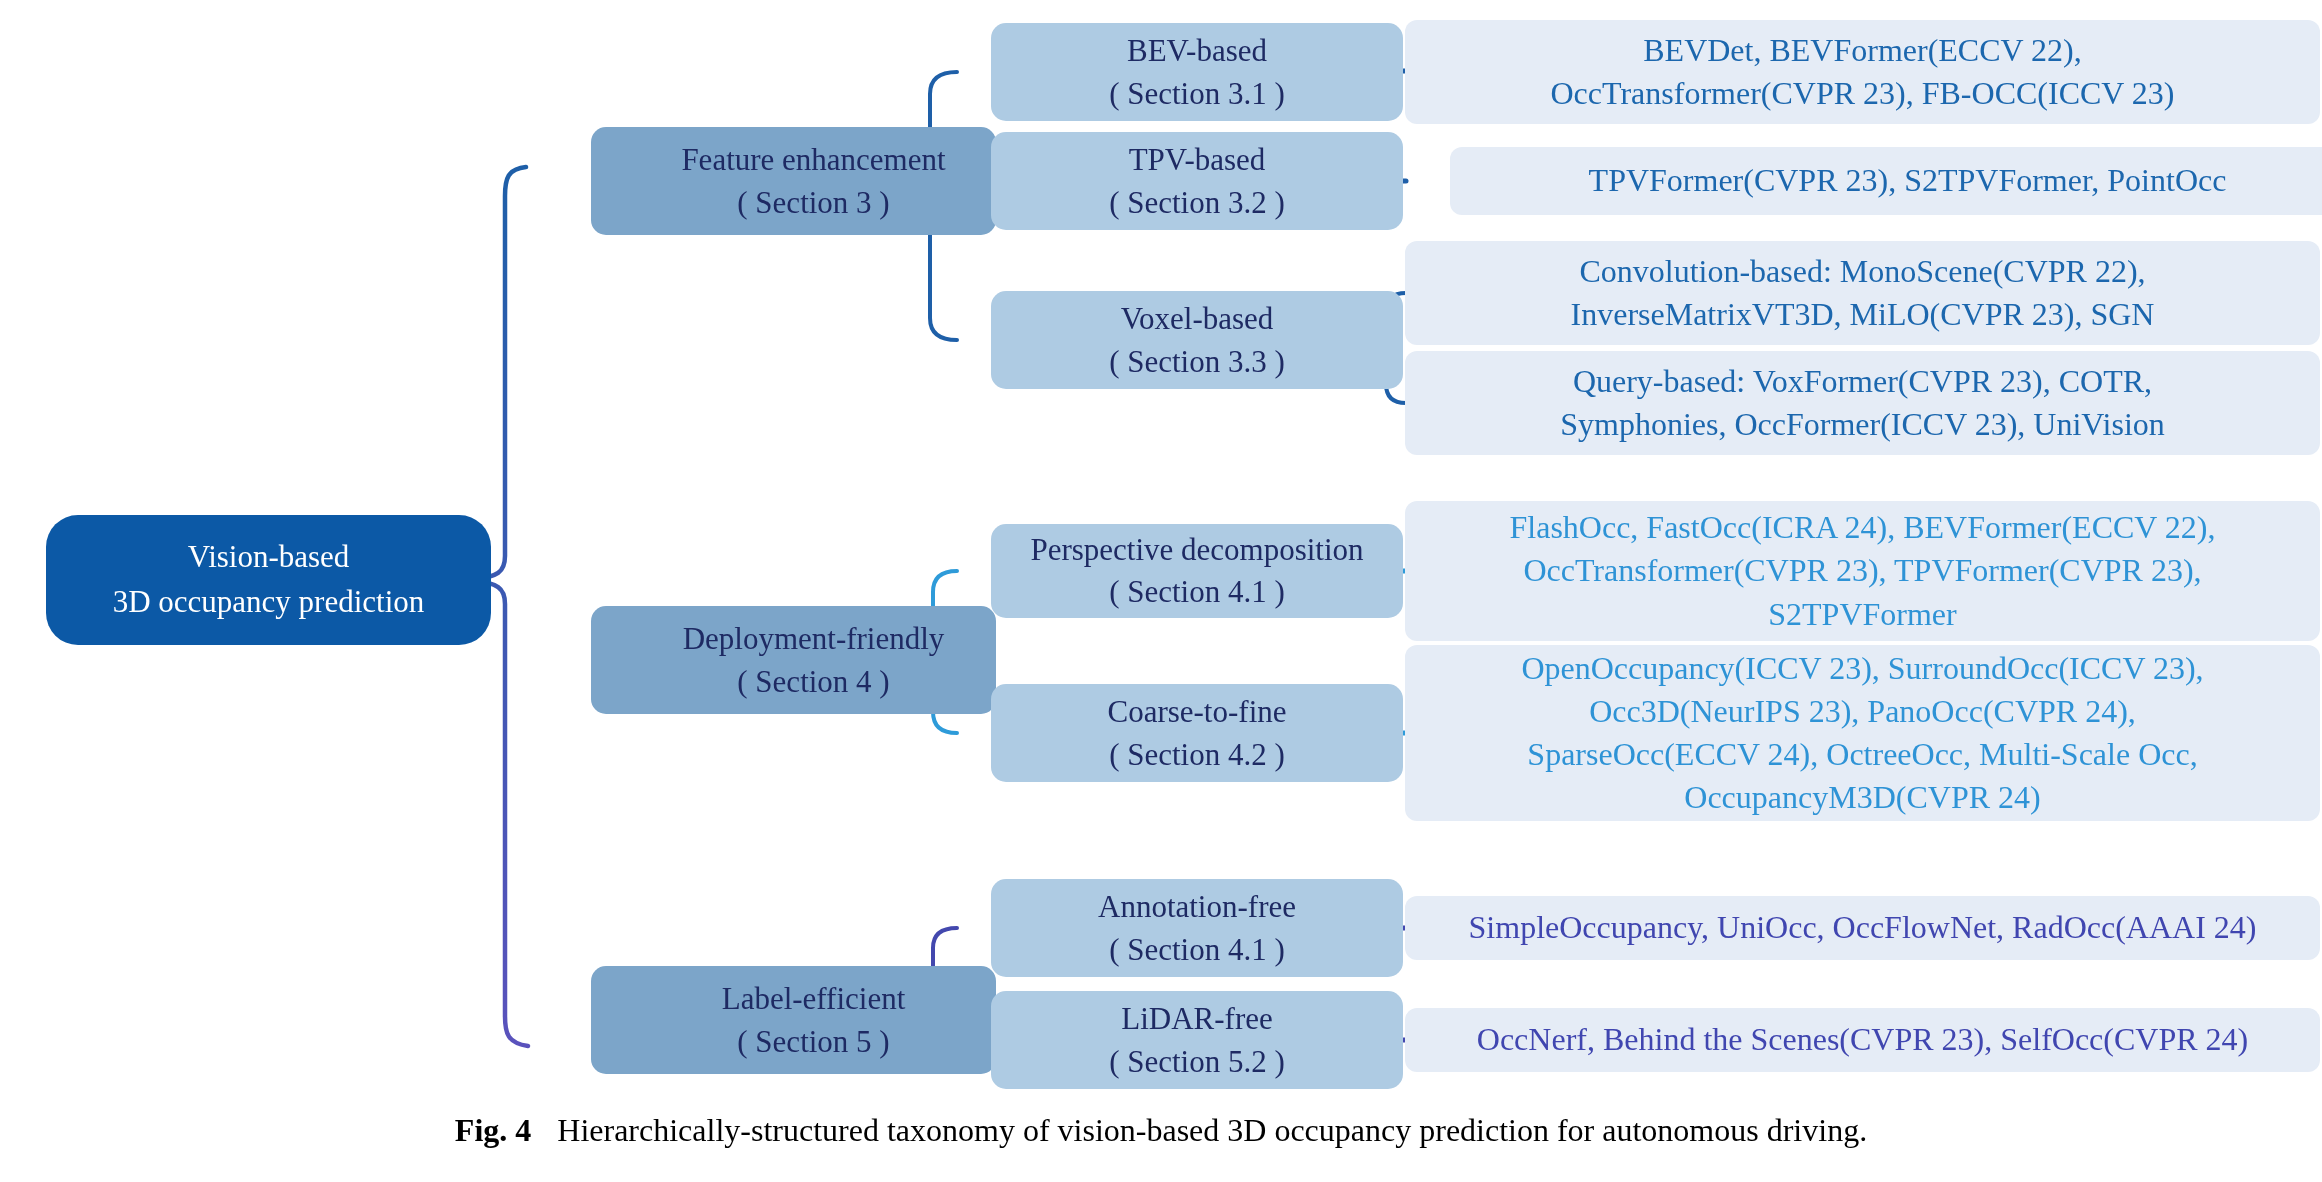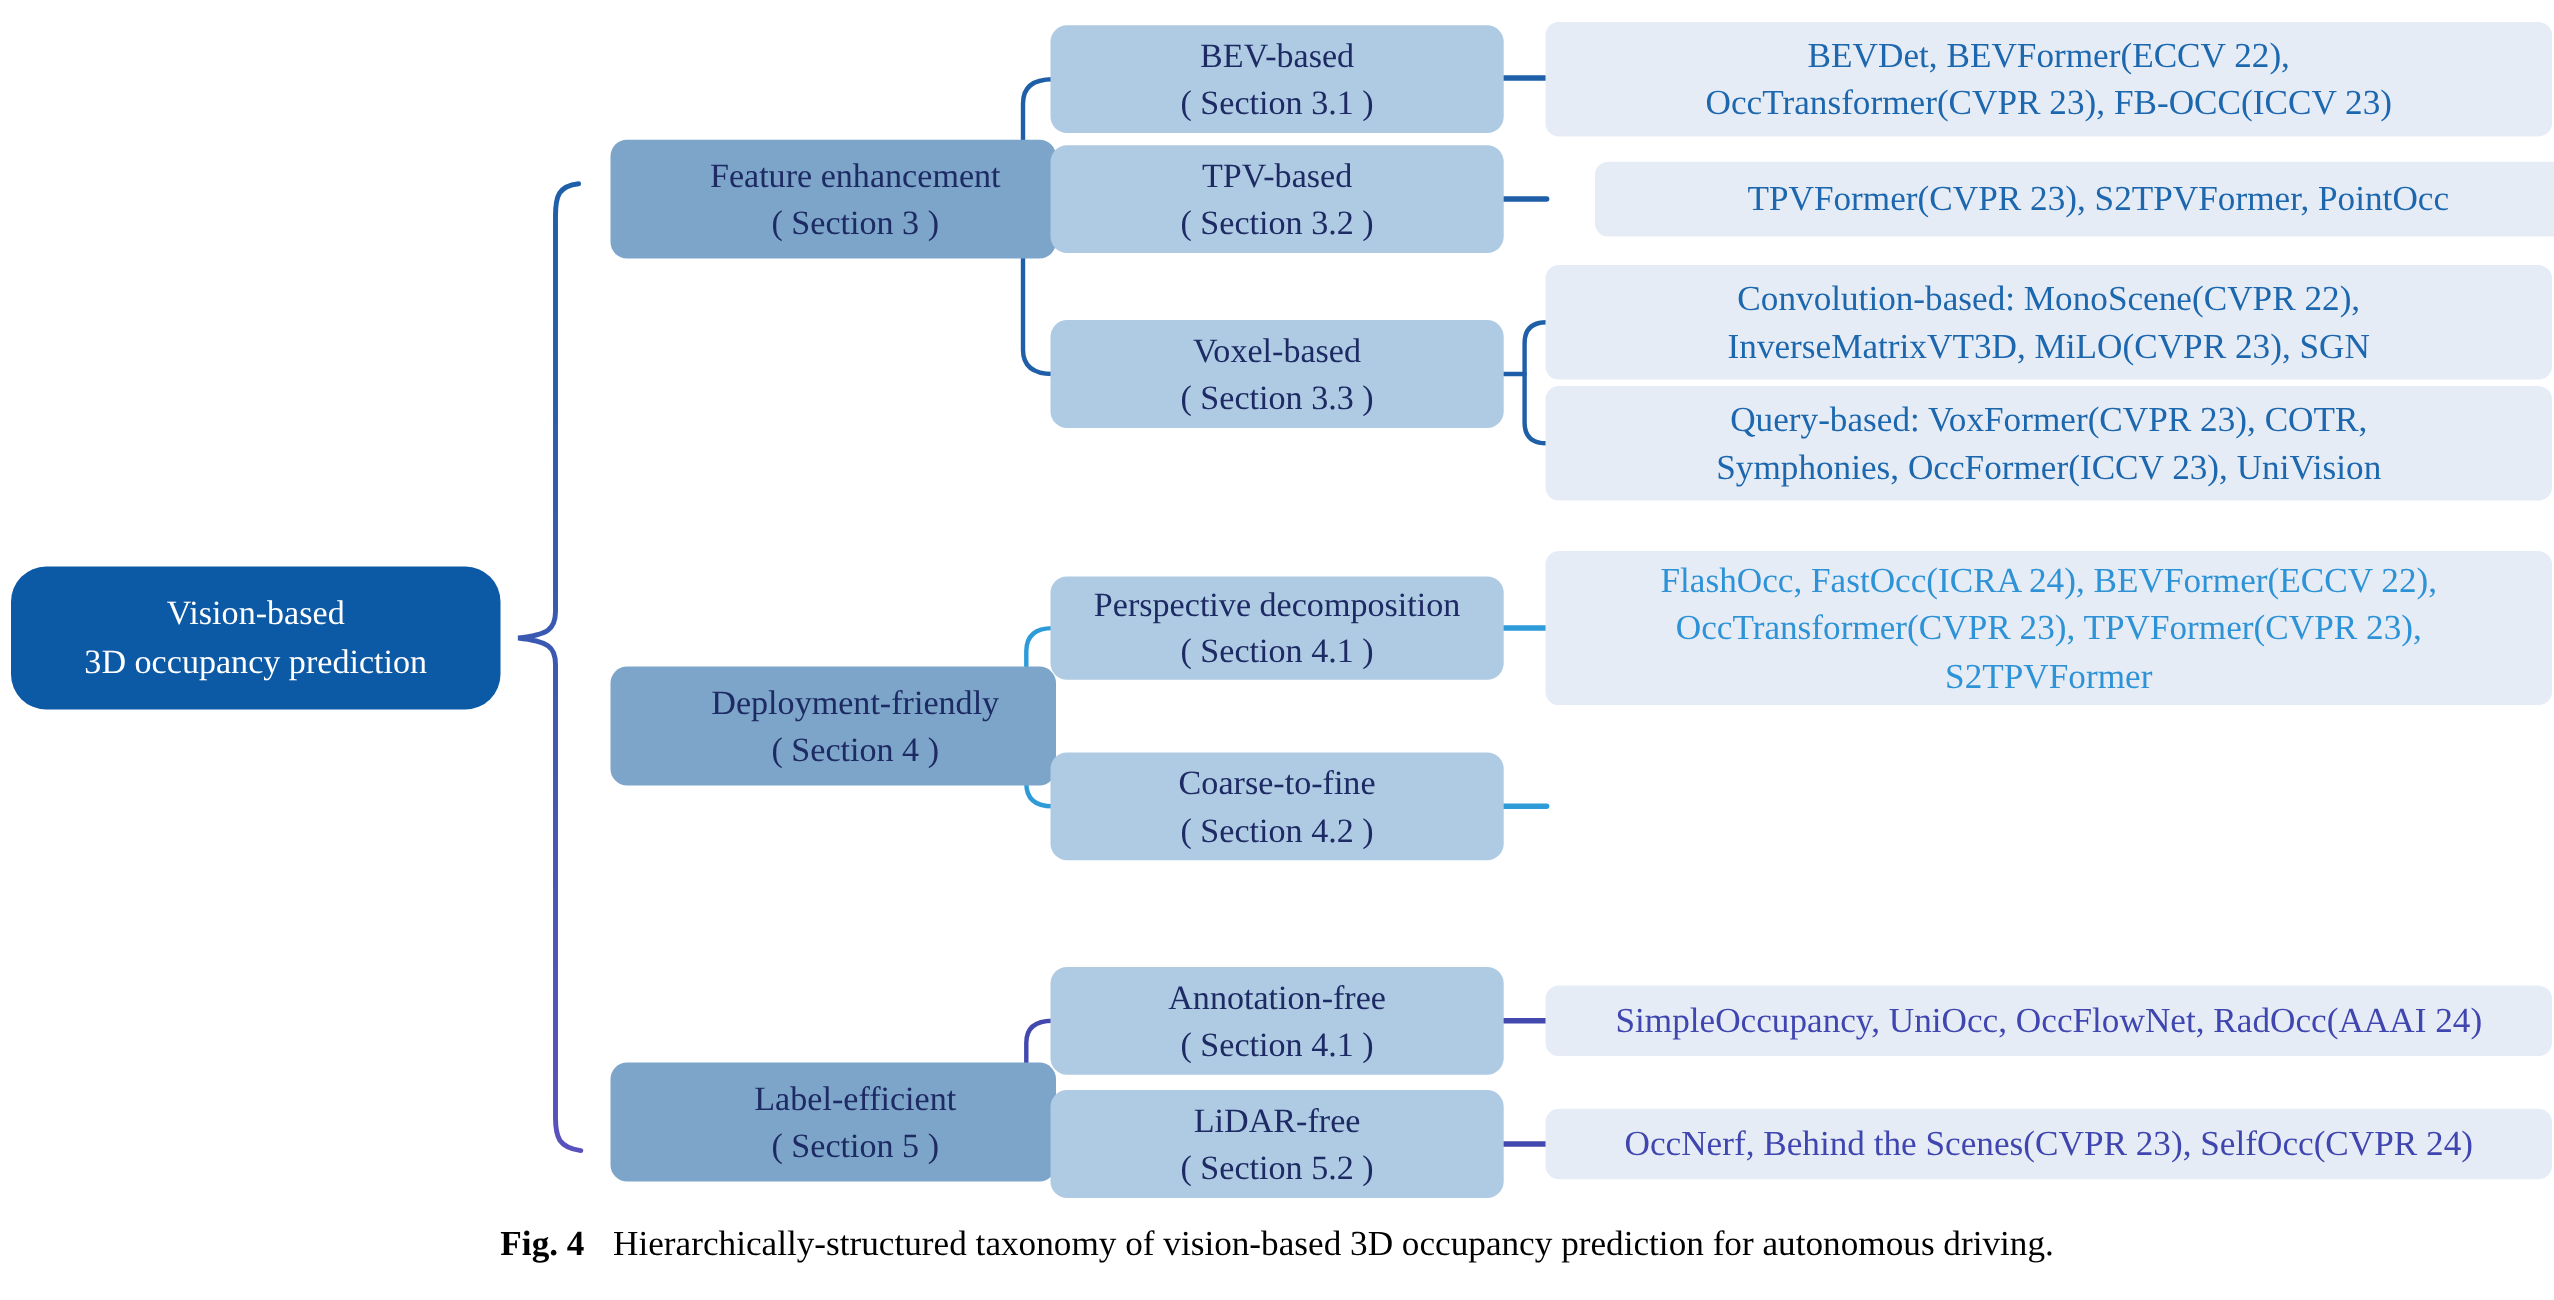--- a/index.html
+++ b/index.html
@@ -15,20 +15,21 @@
   .c4{stroke:var(--group4-line,#2e9bd9);}
   .c5{stroke:var(--group5-line,#4348ae);}
   .brace{stroke:url(#braceGrad);stroke-width:4.5px;}
   .stopTop{stop-color:var(--brace-top,#1e5fa8);}
   .stopBottom{stop-color:var(--brace-bottom,#5a52bc);}
 
   .node{
     position:absolute;display:flex;flex-direction:column;justify-content:center;
     align-items:center;text-align:center;border-radius:15px;
     color:var(--node-text,#1e2a63);
+    margin-left:36px;
   }
   .root{
     left:10px;top:515px;width:445px;height:130px;border-radius:32px;
     background:var(--root-fill,#0c59a6);color:var(--root-text,#ffffff);
     font-size:31px;line-height:1.45;
   }
   .branch{left:555px;width:365px;height:108px;background:var(--branch-fill,#7ca5c9);font-size:31px;line-height:1.4;padding-left:40px;}
   .b-feature{top:127px;}
   .b-deploy{top:606px;}
   .b-label{top:966px;}
@@ -158,20 +159,26 @@
   </div>
   <div class="leaf g3 l-query">
     <div>Query-based: VoxFormer(CVPR 23), COTR,</div>
     <div>Symphonies, OccFormer(ICCV 23), UniVision</div>
   </div>
   <div class="leaf g4 l-persp">
     <div>FlashOcc, FastOcc(ICRA 24), BEVFormer(ECCV 22),</div>
     <div>OccTransformer(CVPR 23), TPVFormer(CVPR 23),</div>
     <div>S2TPVFormer</div>
   </div>
+  <div class="leaf g4 l-coarse">
+    <div>OpenOccupancy(ICCV 23), SurroundOcc(ICCV 23),</div>
+    <div>Occ3D(NeurIPS 23), PanoOcc(CVPR 24),</div>
+    <div>SparseOcc(ECCV 24), OctreeOcc, Multi-Scale Occ,</div>
+    <div>OccupancyM3D(CVPR 24)</div>
+  </div>
   <div class="leaf g5 l-anno">
     <div>SimpleOccupancy, UniOcc, OccFlowNet, RadOcc(AAAI 24)</div>
   </div>
   <div class="leaf g5 l-lidar">
     <div>OccNerf, Behind the Scenes(CVPR 23), SelfOcc(CVPR 24)</div>
   </div>
 
   <div class="caption">
     <span class="figlabel">Fig. 4</span><span>Hierarchically-structured taxonomy of vision-based 3D occupancy prediction for autonomous driving.</span>
   </div>

